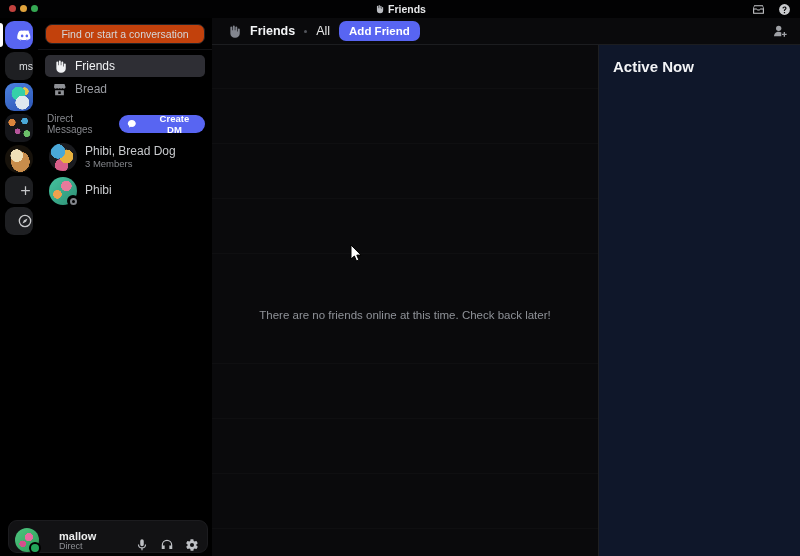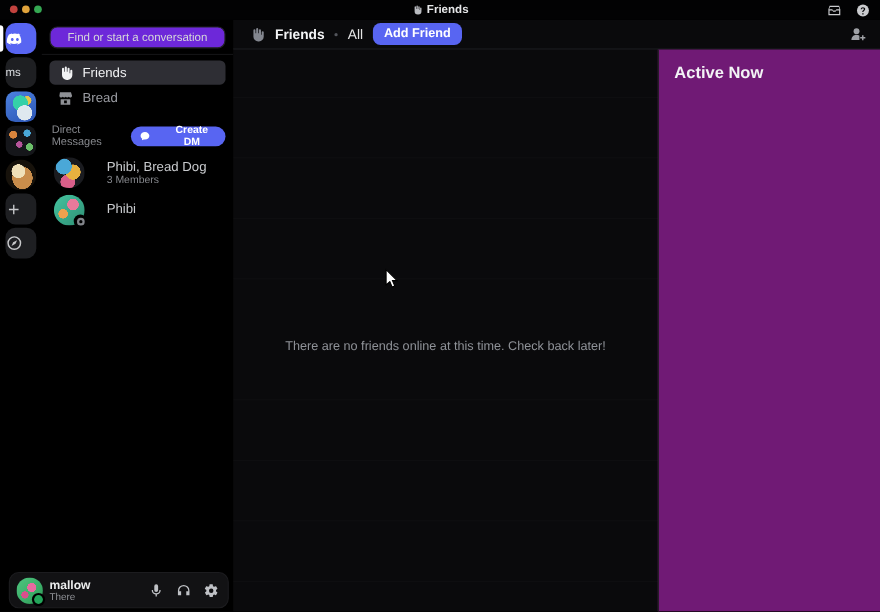--- a/index.html
+++ b/index.html
@@ -14,21 +14,21 @@
   .tb-title { display:flex; align-items:center; gap:4px; font-size:10.5px; font-weight:700; color:#e6e7e9; }
   .tb-title svg { color:#b9bbc0; }
   .tb-right { position:absolute; right:9px; top:0; height:18px; display:flex; align-items:center; gap:13px; color:#c9cacd; }
 
   
   .app { display:flex; height:538px; }
 
   
   .rail { width:38px; background:#000; display:flex; flex-direction:column; align-items:center; padding-top:3px; gap:3px; flex:none; }
   .rail-item { position:relative; width:38px; height:28px; display:flex; justify-content:center; }
-  .rail-btn { width:28px; height:28px; border-radius:9px; display:flex; align-items:center; justify-content:flex-start; overflow:hidden; cursor:pointer; }
+  .rail-btn { width:28px; height:28px; border-radius:9px; display:flex; align-items:center; justify-content:flex-end; overflow:hidden; cursor:pointer; }
   .pill { position:absolute; left:0; top:2px; width:3px; height:24px; background:#fff; border-radius:0 3px 3px 0; }
   .home-btn { background:#5865f2; color:#fff; }
   .ms-btn { background:#1e1f22; color:#dbdee1; font-size:10.5px; font-weight:400; }
   .srv-bird { border-radius:9px;
     background: radial-gradient(circle at 62% 70%, #dfe8ef 0 26%, transparent 27%),
                 radial-gradient(circle at 48% 38%, #35d0a8 0 30%, transparent 31%),
                 radial-gradient(circle at 70% 30%, #e8c54a 0 14%, transparent 15%),
                 linear-gradient(150deg,#4d82e0,#2c55b4); }
   .srv-collage { border-radius:9px;
     background: radial-gradient(circle at 25% 30%, #d9843c 0 12%, transparent 13%),
@@ -38,34 +38,34 @@
                 #15161a; }
   .srv-bread { border-radius:50%;
     background: radial-gradient(circle at 42% 38%, #f0e0b8 0 26%, transparent 27%),
                 radial-gradient(ellipse at 55% 60%, #c98d4b 0 42%, transparent 43%),
                 #17120b; }
   .icon-btn { background:#1e1f22; color:#c7c8ca; }
 
   
   .channels { width:174px; background:#000; display:flex; flex-direction:column; flex:none; }
   .search-wrap { padding:6px 7px 5px 7px; border-bottom:1px solid #131315; }
-  .search-btn { height:20px; background:#6d28d9; border:1px solid #232327; border-radius:7px; display:flex; align-items:center; justify-content:center; font-size:10.5px; color:#d5d6d9; font-weight:500; cursor:pointer; }
+  .search-btn { height:20px; background:#c2410c; border:1px solid #232327; border-radius:7px; display:flex; align-items:center; justify-content:center; font-size:10.5px; color:#d5d6d9; font-weight:500; cursor:pointer; }
   .nav { padding:5px 7px 0 7px; }
   .nav-item { height:22px; display:flex; align-items:center; gap:8px; padding:0 7px; border-radius:5px; color:#9a9ca2; font-size:12px; font-weight:500; margin-bottom:1px; cursor:pointer; }
   .nav-item svg { flex:none; color:#8e9095; }
   .nav-item.active { background:#2e2e34; color:#f1f2f4; }
   .nav-item.active svg { color:#f1f2f4; }
   .offer-badge { margin-left:auto; display:flex; align-items:center; gap:3px; background:#3d3d44; border-radius:8px; height:13px; padding:0 5px 0 1px; }
   .offer-clock { width:11px; height:11px; border-radius:50%; background:#9a9aa0; display:flex; align-items:center; justify-content:center; color:#2c2c31; }
   .offer-text { font-size:7.5px; font-weight:700; color:#fff; letter-spacing:.4px; }
   .dm-head { margin-top:12px; padding:0 7px 0 9px; display:flex; align-items:center; justify-content:space-between; }
   .dm-head-label { font-size:10px; color:#87898e; font-weight:500; }
   .create-dm { display:flex; align-items:center; gap:15px; background:#5865f2; color:#fff; border:none; height:18px; padding:0 8px; border-radius:9px; font-size:9.5px; font-weight:700; font-family:inherit; cursor:pointer; }
   .dm-list { padding:5px 7px; }
-  .dm-item { display:flex; align-items:center; gap:20px; padding:3px 4px; border-radius:5px; cursor:pointer; }
+  .dm-item { display:flex; align-items:center; gap:8px; padding:3px 4px; border-radius:5px; cursor:pointer; }
   .avatar { position:relative; width:28px; height:28px; border-radius:50%; flex:none; }
   .av-group { background: radial-gradient(circle at 32% 30%, #4aa8d8 0 26%, transparent 27%),
               radial-gradient(circle at 62% 48%, #e8b13f 0 30%, transparent 31%),
               radial-gradient(circle at 45% 80%, #d95f8a 0 24%, transparent 25%), #1a1b1f; }
   .av-phibi { background: radial-gradient(circle at 62% 32%, #e87a9b 0 20%, transparent 21%),
               radial-gradient(circle at 30% 62%, #f0a14e 0 16%, transparent 17%),
               linear-gradient(135deg,#45c4a0,#2e8f74); }
   .av-mallow { background: radial-gradient(circle at 58% 38%, #e86aa0 0 20%, transparent 21%),
                radial-gradient(circle at 32% 66%, #d84f8c 0 14%, transparent 15%),
                linear-gradient(135deg,#4ec57f,#2f9c58); }
@@ -83,28 +83,28 @@
   .mh-dot { width:3px; height:3px; border-radius:50%; background:#53555c; }
   .mh-all { font-size:12.5px; color:#e5e5e5; cursor:pointer; }
   .add-friend { background:#5865f2; color:#fff; border:none; height:20px; padding:0 10px; border-radius:7px; font-size:11.5px; font-weight:700; font-family:inherit; cursor:pointer; }
   .mh-right { margin-left:auto; color:#9fa1a6; display:flex; align-items:center; }
 
   .content-row { flex:1; display:flex; min-height:0; }
   .main { width:386px; position:relative; flex:none; }
   .rowline { position:absolute; left:0; right:0; height:1px; background:rgba(255,255,255,0.022); }
   .empty-text { position:absolute; top:264px; left:0; right:0; text-align:center; font-size:11.5px; color:#8f9298; }
 
-  .active-panel { flex:1; background:#701a75; border-left:1px solid #1e1f22; padding:13px 14px; }
+  .active-panel { flex:1; background:#0f172a; border-left:1px solid #1e1f22; padding:13px 14px; }
   .an-title { font-size:15px; font-weight:700; color:#f3f4f6; }
   .an-quiet { margin-top:40px; text-align:center; }
   .an-quiet-title { font-size:12px; font-weight:700; color:#eff0f2; }
   .an-quiet-body { margin:7px auto 0; font-size:10.5px; line-height:1.45; color:#92959b; max-width:178px; }
 
   
-  .userbar { position:absolute; left:8px; top:520px; width:200px; height:33px; background:#121214; border:1px solid #1c1c1f; border-radius:9px; display:flex; align-items:center; padding:0 8px 0 6px; gap:6px; }
+  .userbar { position:absolute; left:8px; top:520px; width:200px; height:33px; background:#121214; border:1px solid #1c1c1f; border-radius:9px; display:flex; align-items:flex-end; padding:0 8px 0 6px; gap:20px; }
   .userbar .avatar { width:24px; height:24px; cursor:pointer; }
   .ub-names { line-height:1.1; cursor:pointer; }
   .ub-name { font-size:11px; font-weight:700; color:#eceded; }
   .ub-status { font-size:9px; color:#8f9196; }
   .ub-icons { margin-left:auto; display:flex; align-items:center; gap:11px; color:#bfc1c5; }
   .ub-icons svg { cursor:pointer; }
 
   .cursor { position:absolute; left:350px; top:244px; z-index:50; pointer-events:none; }
   svg { display:block; }
 </style>
@@ -267,21 +267,21 @@
 </div>
 
 <div class="userbar">
   <span class="avatar av-mallow">
     <span class="status">
         <span class="on-dot"></span>
       </span>
   </span>
   <span class="ub-names">
     <div class="ub-name">mallow</div>
-    <div class="ub-status">There</div>
+    <div class="ub-status">Direct</div>
   </span>
   <span class="ub-icons">
     <svg width="14" height="14" viewBox="0 0 24 24" fill="currentColor">
         <path d="M12 14a3 3 0 0 0 3-3V5a3 3 0 1 0-6 0v6a3 3 0 0 0 3 3zm5-3a5 5 0 0 1-10 0H5a7 7 0 0 0 6 6.9V21h2v-3.1A7 7 0 0 0 19 11h-2z"></path>
       </svg>
     <svg width="14" height="14" viewBox="0 0 24 24" fill="currentColor">
         <path d="M12 3a9 9 0 0 0-9 9v7h5v-6H5v-1a7 7 0 0 1 14 0v1h-3v6h5v-7a9 9 0 0 0-9-9z"></path>
       </svg>
     <svg width="14" height="14" viewBox="0 0 24 24" fill="currentColor">
         <path d="M19.4 13c.1-.3.1-.7.1-1s0-.7-.1-1l2.1-1.7c.2-.2.2-.4.1-.6l-2-3.5c-.1-.2-.4-.3-.6-.2l-2.5 1c-.5-.4-1.1-.7-1.7-1l-.4-2.6c0-.2-.2-.4-.5-.4h-4c-.2 0-.4.2-.5.4l-.4 2.6c-.6.2-1.2.6-1.7 1l-2.5-1c-.2-.1-.5 0-.6.2l-2 3.5c-.1.2-.1.5.1.6L4.5 11c0 .3-.1.7-.1 1s0 .7.1 1l-2.1 1.7c-.2.2-.2.4-.1.6l2 3.5c.1.2.4.3.6.2l2.5-1c.5.4 1.1.7 1.7 1l.4 2.6c0 .2.2.4.5.4h4c.2 0 .4-.2.5-.4l.4-2.6c.6-.2 1.2-.6 1.7-1l2.5 1c.2.1.5 0 .6-.2l2-3.5c.1-.2.1-.5-.1-.6L19.4 13zM12 15.5a3.5 3.5 0 1 1 0-7 3.5 3.5 0 0 1 0 7z"></path>

